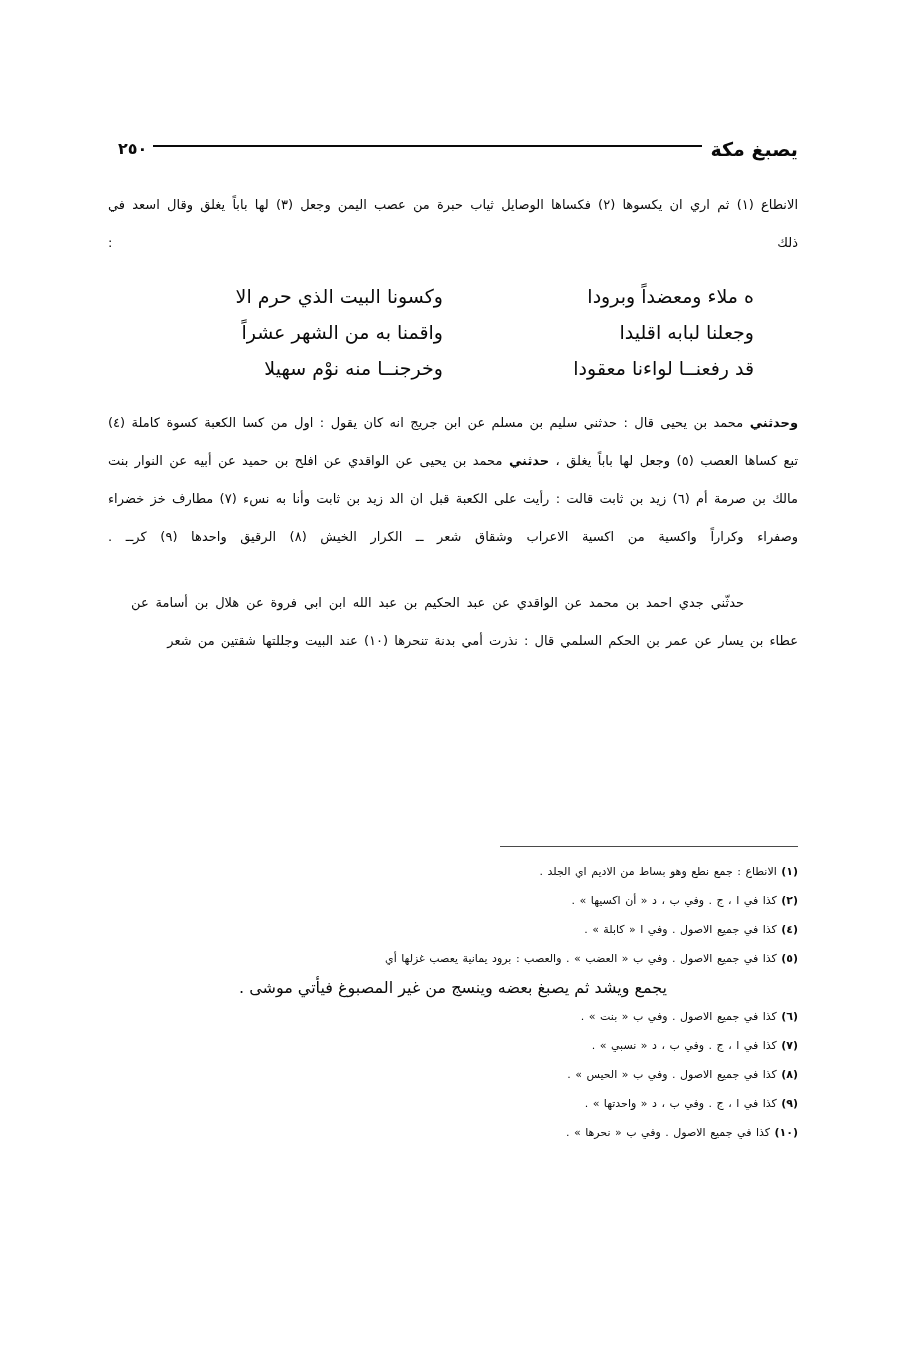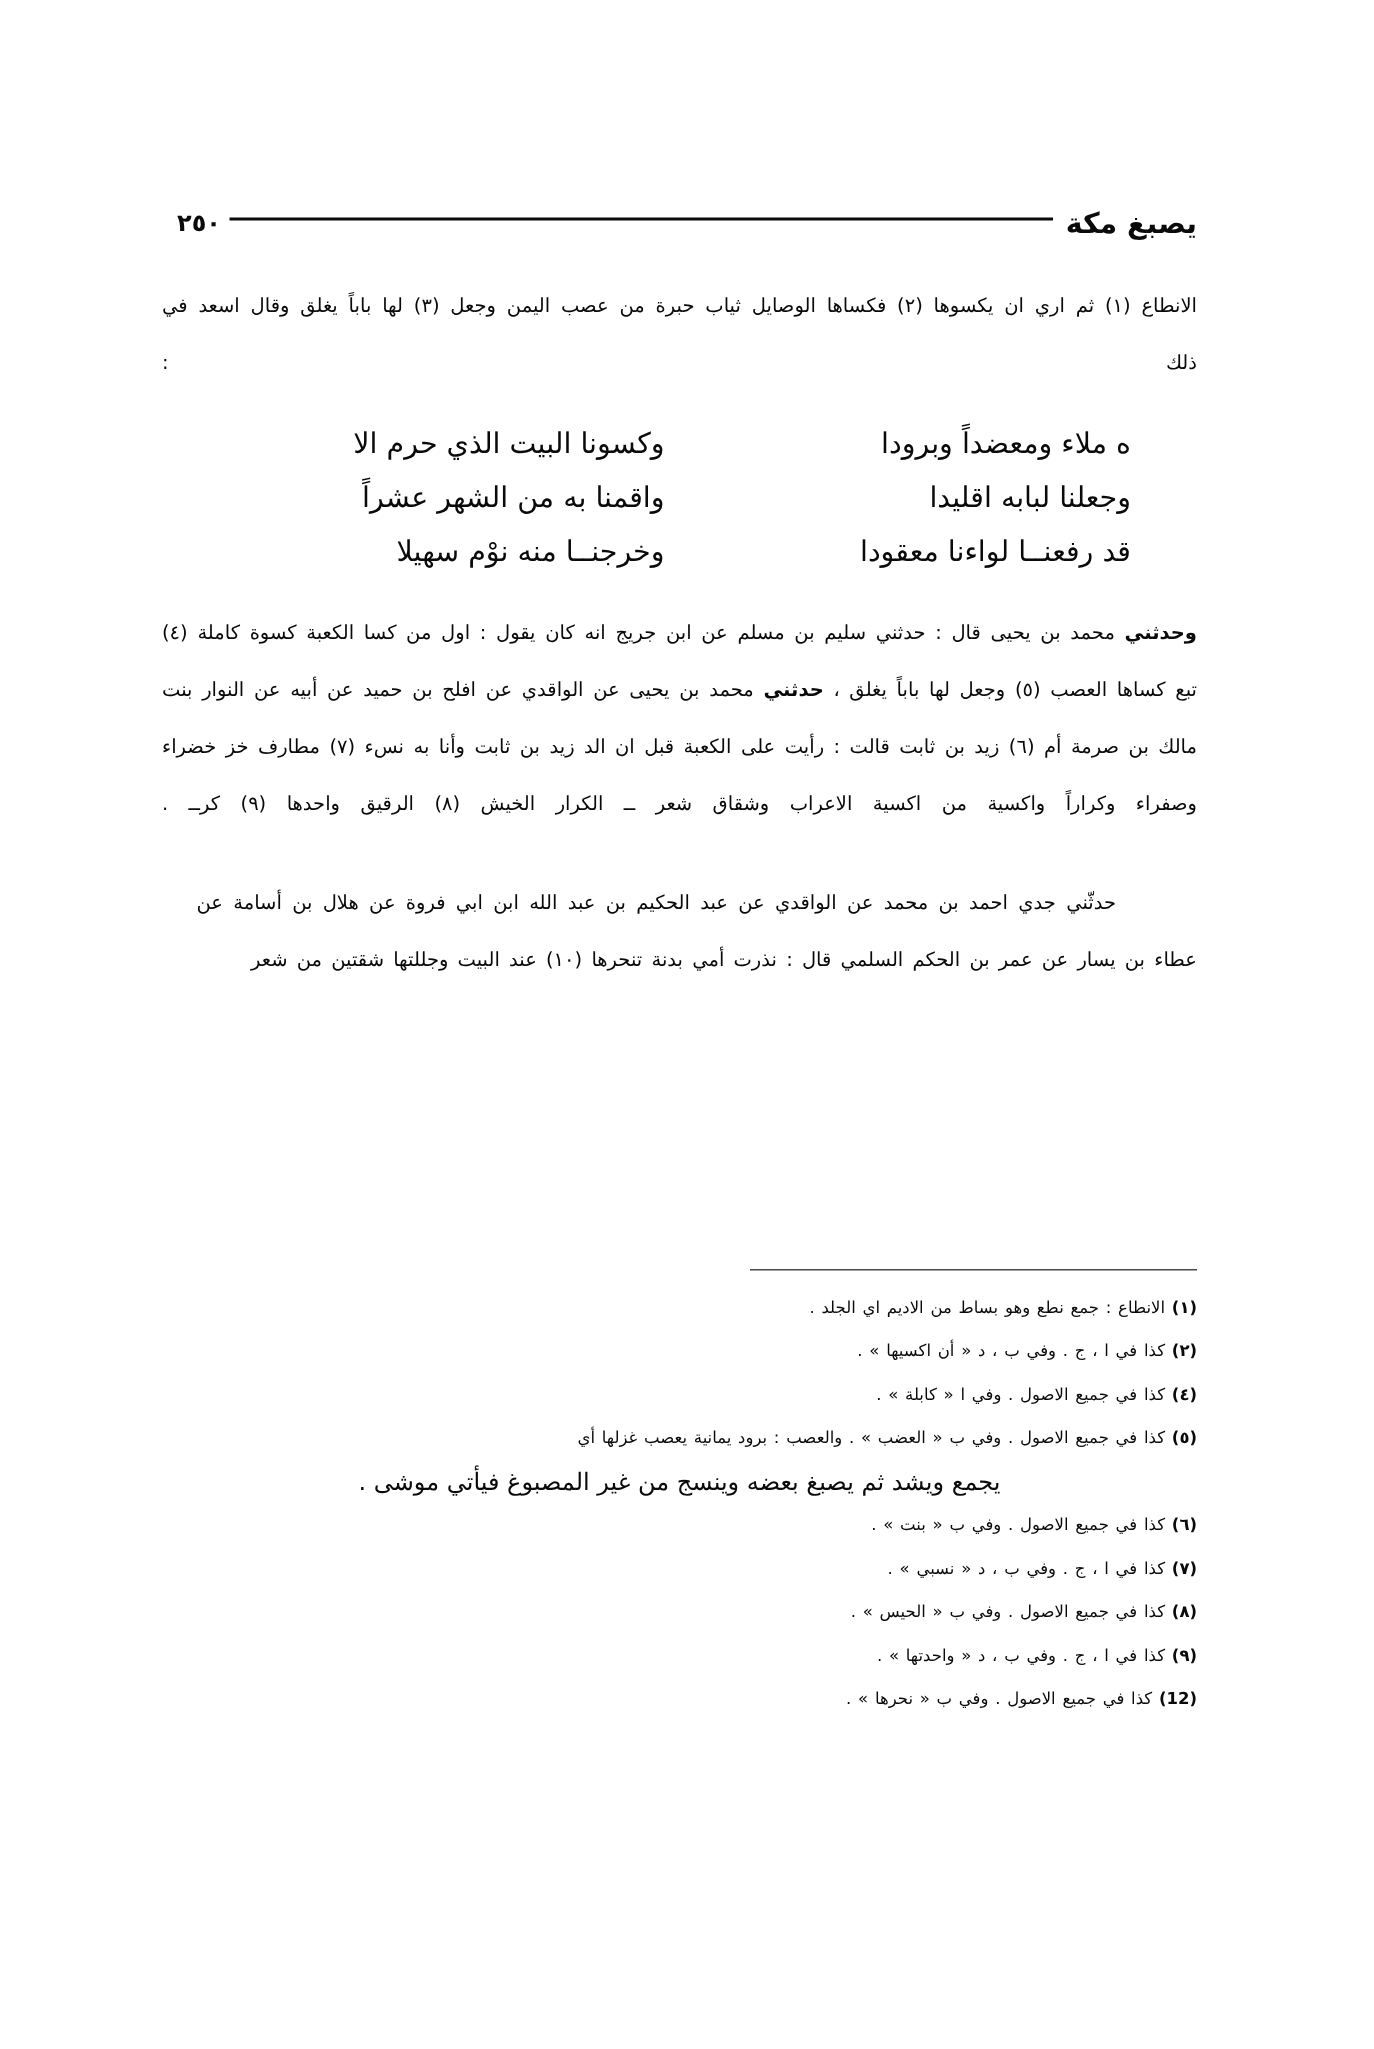--- a/index.html
+++ b/index.html
@@ -202,18 +202,18 @@
     </div>
     <div class="fn-item">
       <span class="fn-num">(٨)</span>
       <span>كذا في جميع الاصول . وفي ب « الحيس » .</span>
     </div>
     <div class="fn-item">
       <span class="fn-num">(٩)</span>
       <span>كذا في ا ، ج . وفي ب ، د « واحدتها » .</span>
     </div>
     <div class="fn-item">
-      <span class="fn-num">(12)</span>
+      <span class="fn-num">(١٠)</span>
       <span>كذا في جميع الاصول . وفي ب « نحرها » .</span>
     </div>
   </div>
 
 </div>
 
 </body></html>

